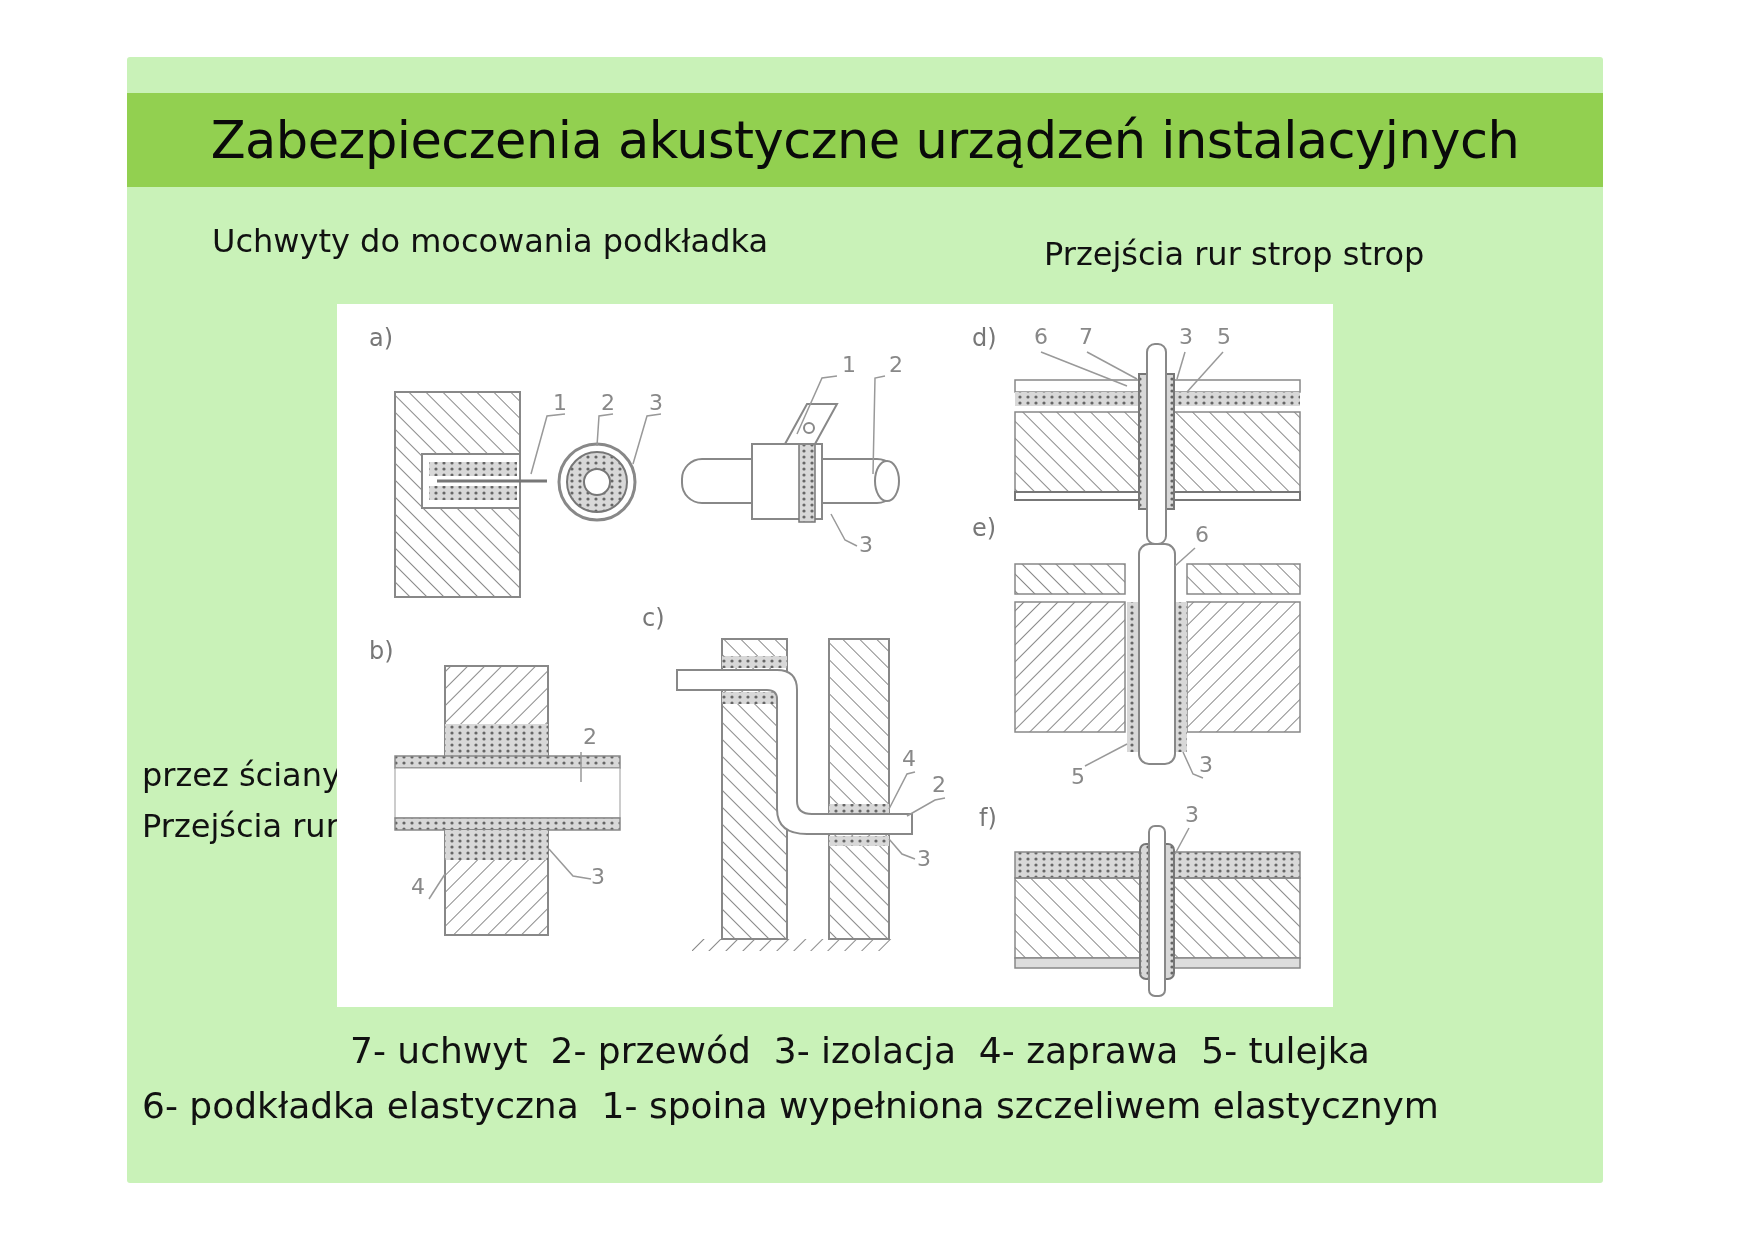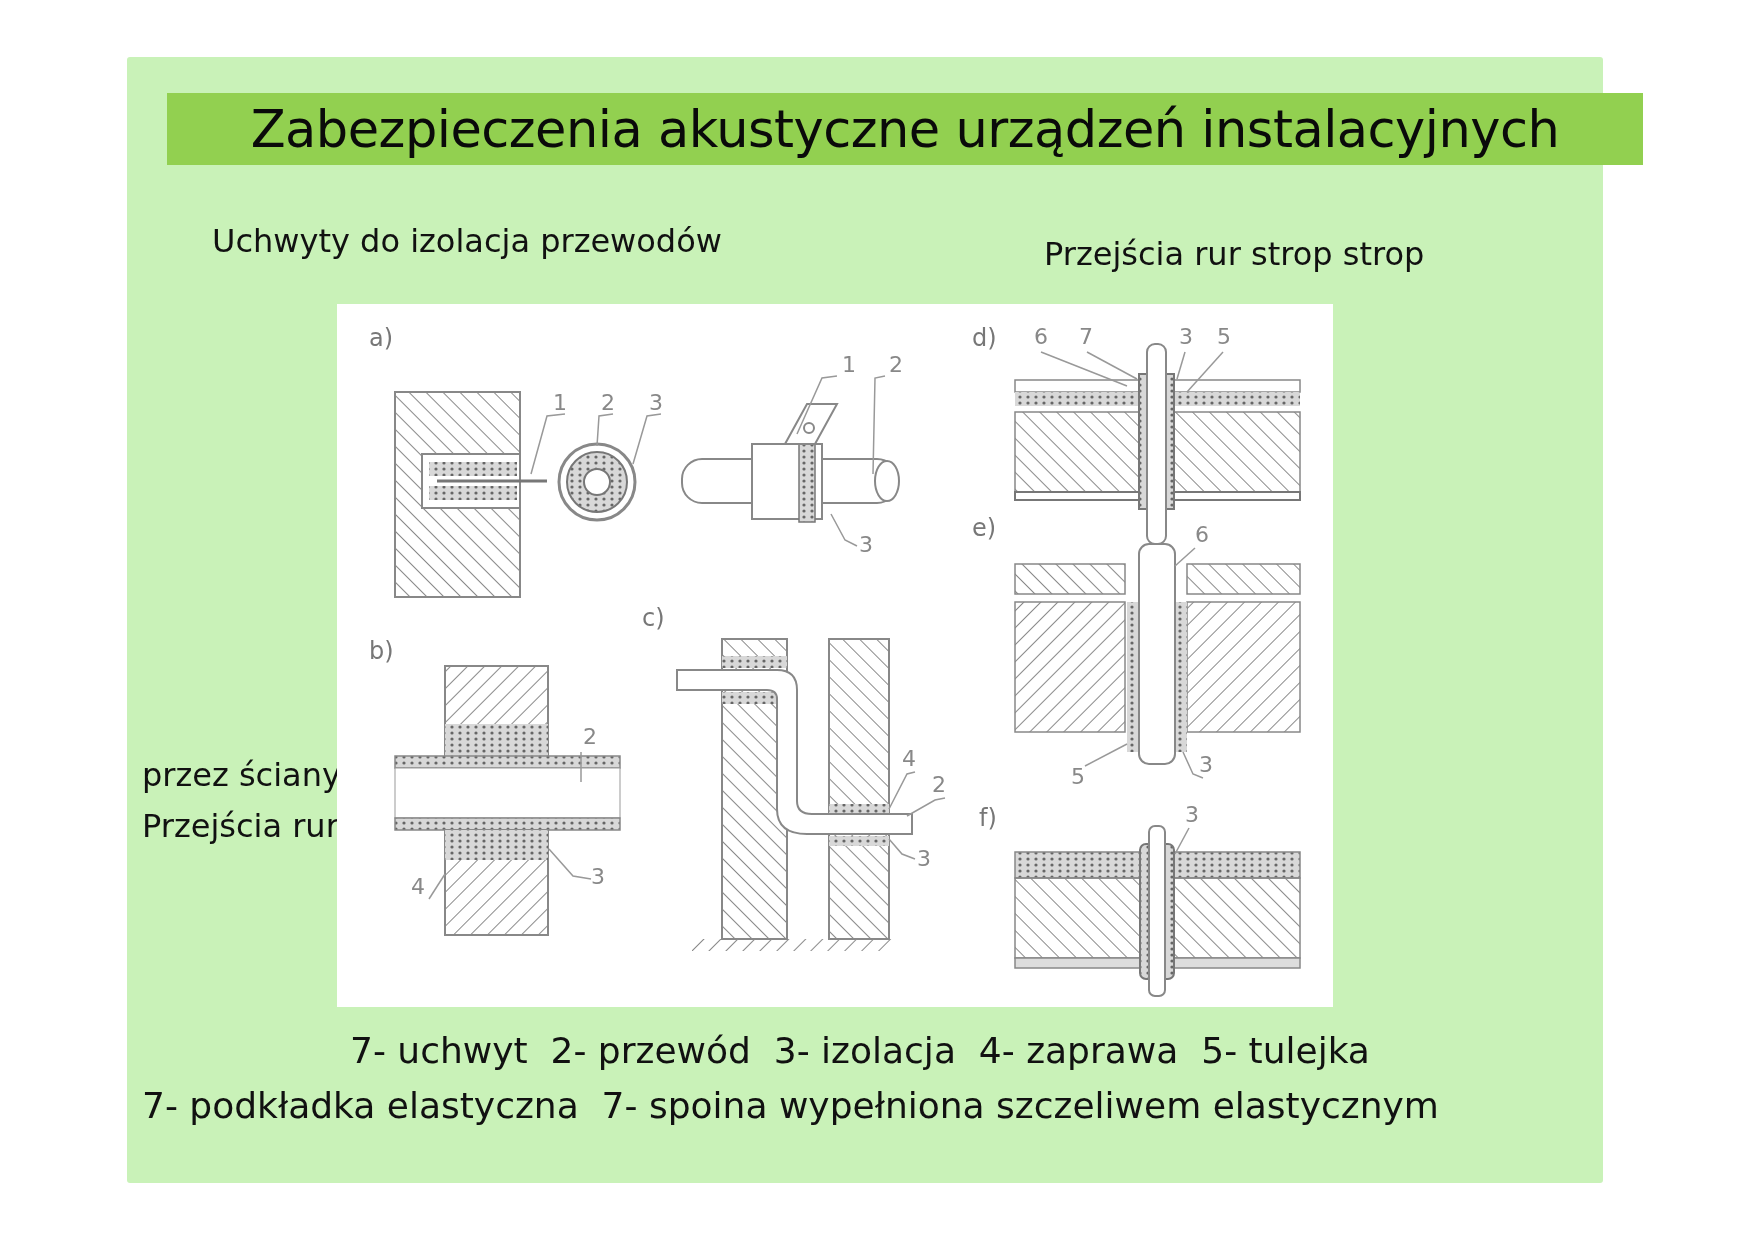--- a/index.html
+++ b/index.html
@@ -1,21 +1,21 @@
 <!DOCTYPE html>
 <html><head>
 <meta charset="utf-8">
 <style>
   html, body { margin: 0; padding: 0; background: #ffffff; }
   body { width: 1754px; height: 1240px; position: relative; overflow: hidden;
          font-family: "DejaVu Sans", "Liberation Sans", sans-serif; color: #111; }
   .slide { position: absolute; left: 127px; top: 57px; width: 1476px; height: 1126px;
            background: #C9F2B8; border-radius: 3px; }
-  .title-bar { position: absolute; left: 127px; top: 93px; width: 1476px; height: 72px;
-               background: #92D050; display: flex; align-items: center; justify-content: center; margin-left: 40px; }
+  .title-bar { position: absolute; left: 127px; top: 93px; width: 1476px; height: 94px;
+               background: #92D050; display: flex; align-items: center; justify-content: center; }
   .title { font-size: 51px; letter-spacing: -0.5px; color: #0a0a0a; white-space: nowrap; }
   .caption { position: absolute; font-size: 32px; white-space: nowrap; color: #111; }
   .cap-mount { left: 212px; top: 222px; }
   .cap-floor { left: 1044px; top: 235px; }
   .cap-wall { left: 142px; top: 750px; line-height: 51px; }
   .diagram { position: absolute; left: 337px; top: 304px; width: 996px; height: 703px; background: #ffffff; }
   .diagram svg { width: 100%; height: 100%; display: block; }
   .legend { position: absolute; font-size: 36px; white-space: pre; color: #111; }
   .legend-1 { left: 350px; top: 1030px; }
   .legend-2 { left: 142px; top: 1085px; }
@@ -24,21 +24,21 @@
 </style>
 </head>
 <body>
 
 <div class="slide"></div>
 
 <div class="title-bar">
   <span class="title">Zabezpieczenia akustyczne urządzeń instalacyjnych</span>
 </div>
 
-<div class="caption cap-mount">Uchwyty do izolacja przewodów</div>
+<div class="caption cap-mount">Uchwyty do mocowania podkładka</div>
 <div class="caption cap-floor">Przejścia rur strop strop</div>
 <div class="caption cap-wall">
   <div>przez ściany</div>
   <div>Przejścia rur</div>
 </div>
 
 <div class="diagram">
   <svg viewBox="0 0 996 703" xmlns="http://www.w3.org/2000/svg">
     <defs>
       <pattern id="hatch" width="12" height="12" patternUnits="userSpaceOnUse" patternTransform="rotate(45)">
@@ -163,13 +163,13 @@
       <rect x="678" y="654" width="285" height="10" fill="#ddd" stroke="#888" stroke-width="1.5"></rect>
       <rect x="803" y="540" width="34" height="135" rx="6" fill="url(#dots)" stroke="#777" stroke-width="2"></rect>
       <rect x="812" y="522" width="16" height="170" rx="6" fill="#fff" stroke="#888" stroke-width="2"></rect>
       <text class="num" x="848" y="518">3</text>
       <line x1="852" y1="524" x2="838" y2="550" stroke="#999" stroke-width="1.5"></line>
     </g>
   </svg>
 </div>
 
 <div class="legend legend-1">7- uchwyt  2- przewód  3- izolacja  4- zaprawa  5- tulejka</div>
-<div class="legend legend-2">7- podkładka elastyczna  7- spoina wypełniona szczeliwem elastycznym</div>
+<div class="legend legend-2">6- podkładka elastyczna  1- spoina wypełniona szczeliwem elastycznym</div>
 
 </body></html>

